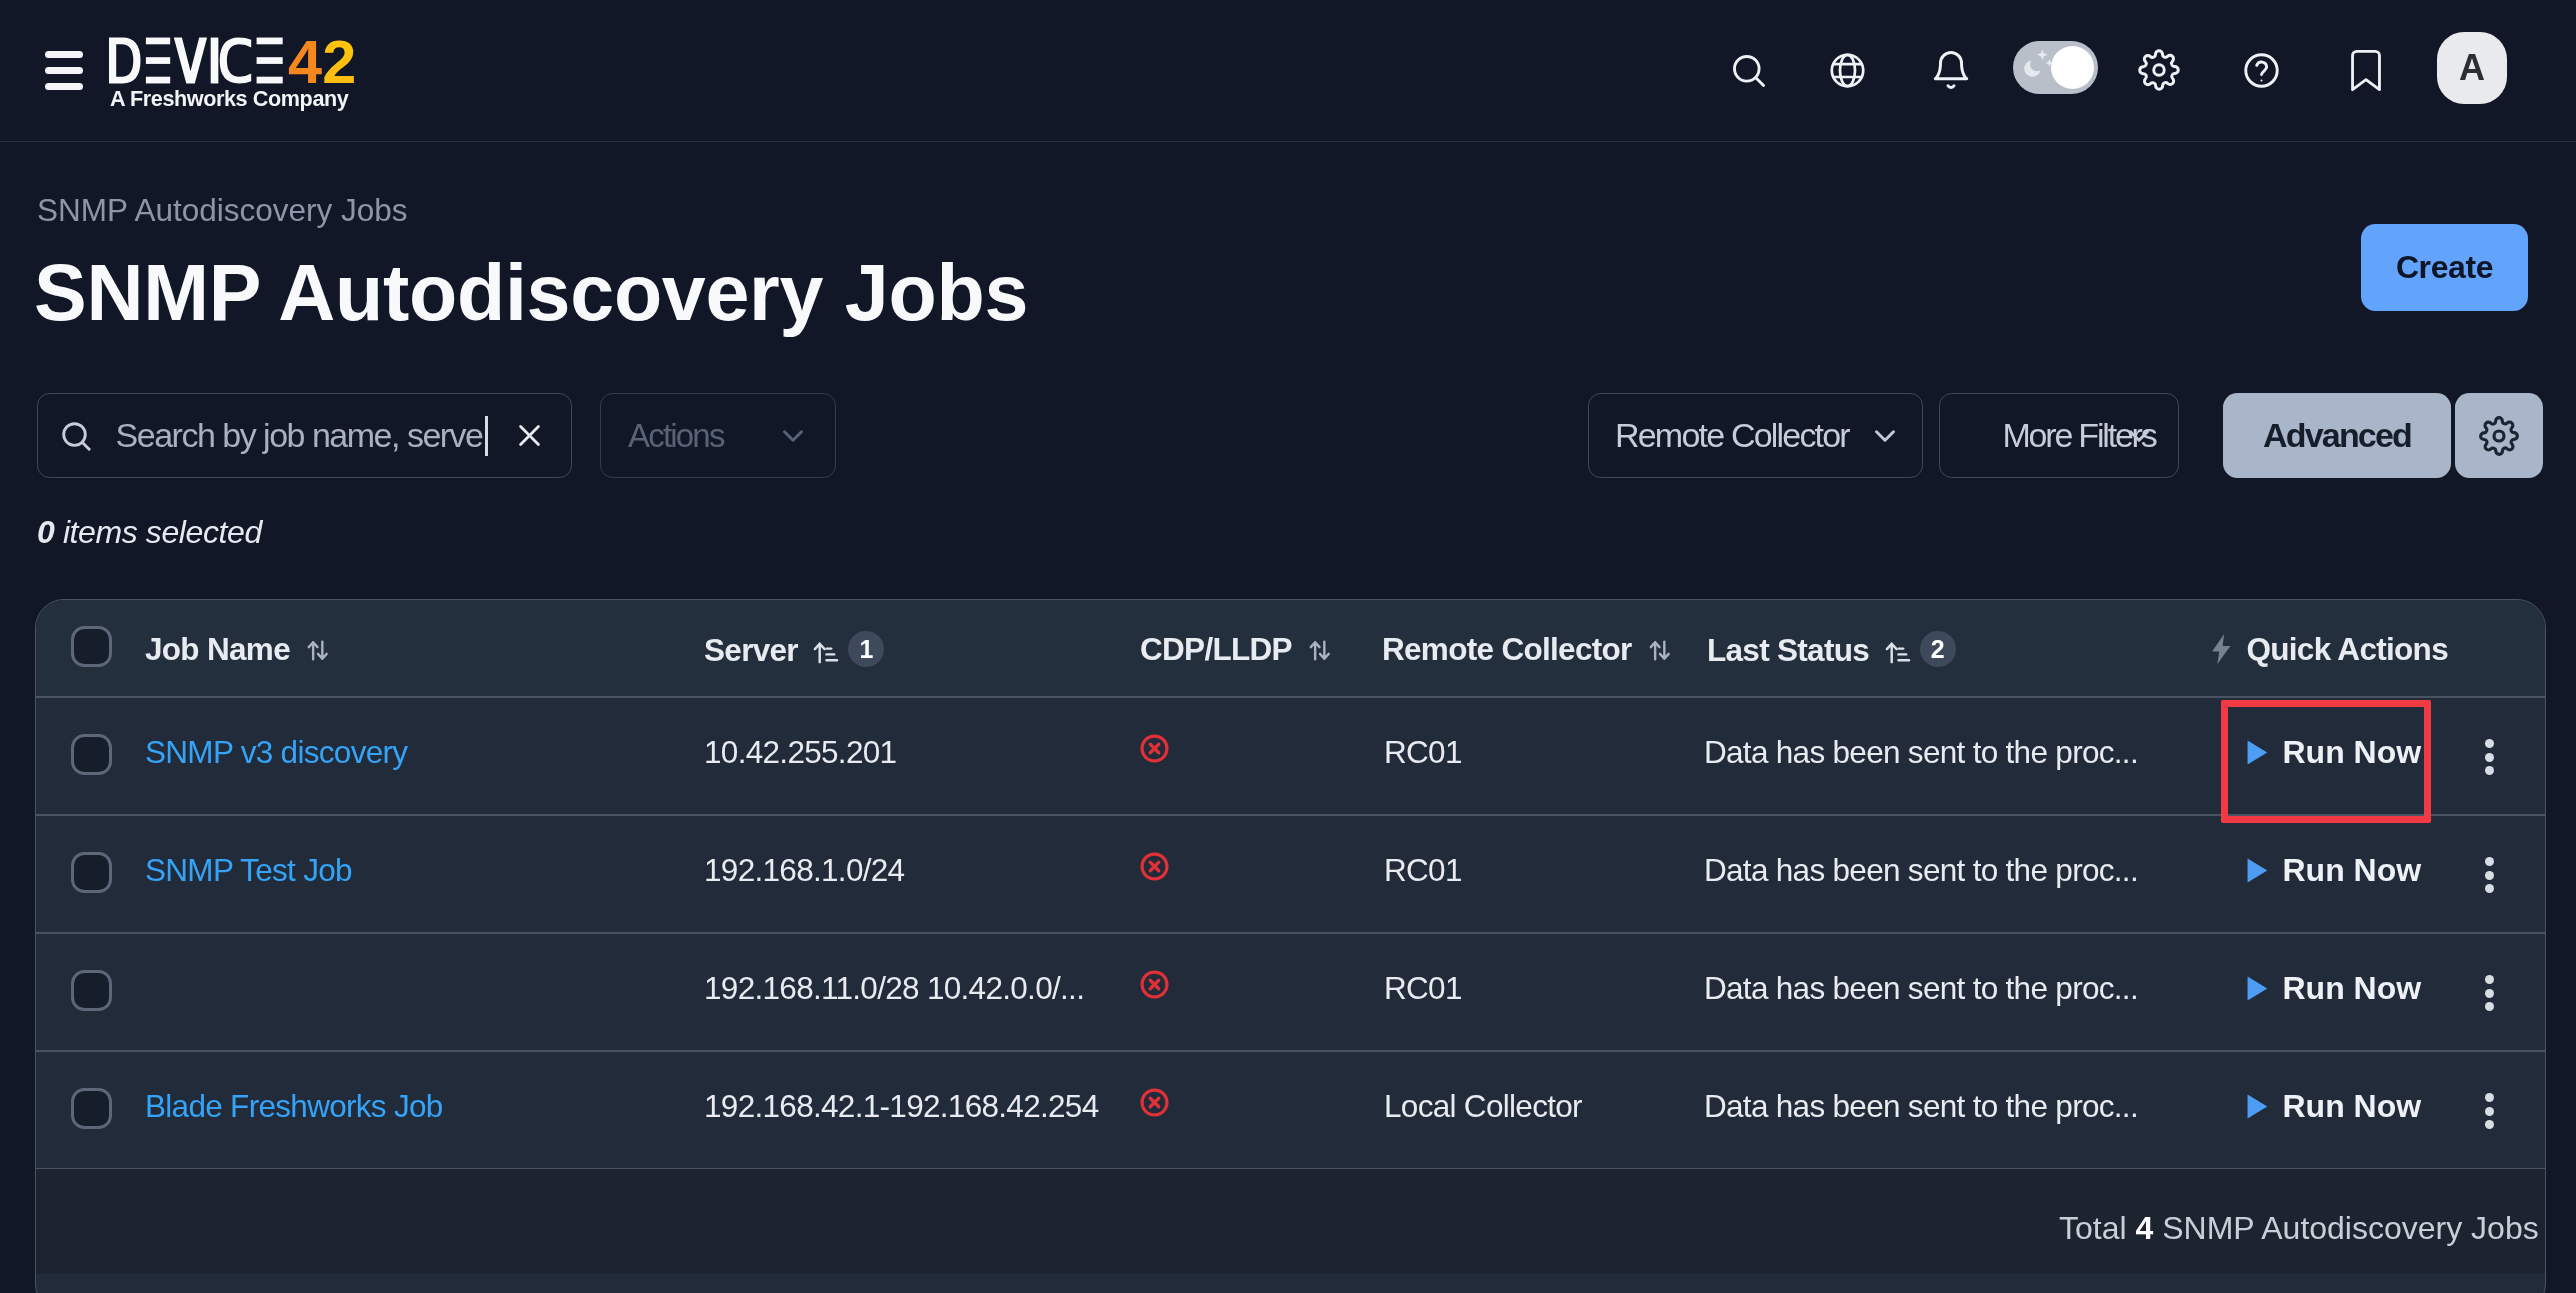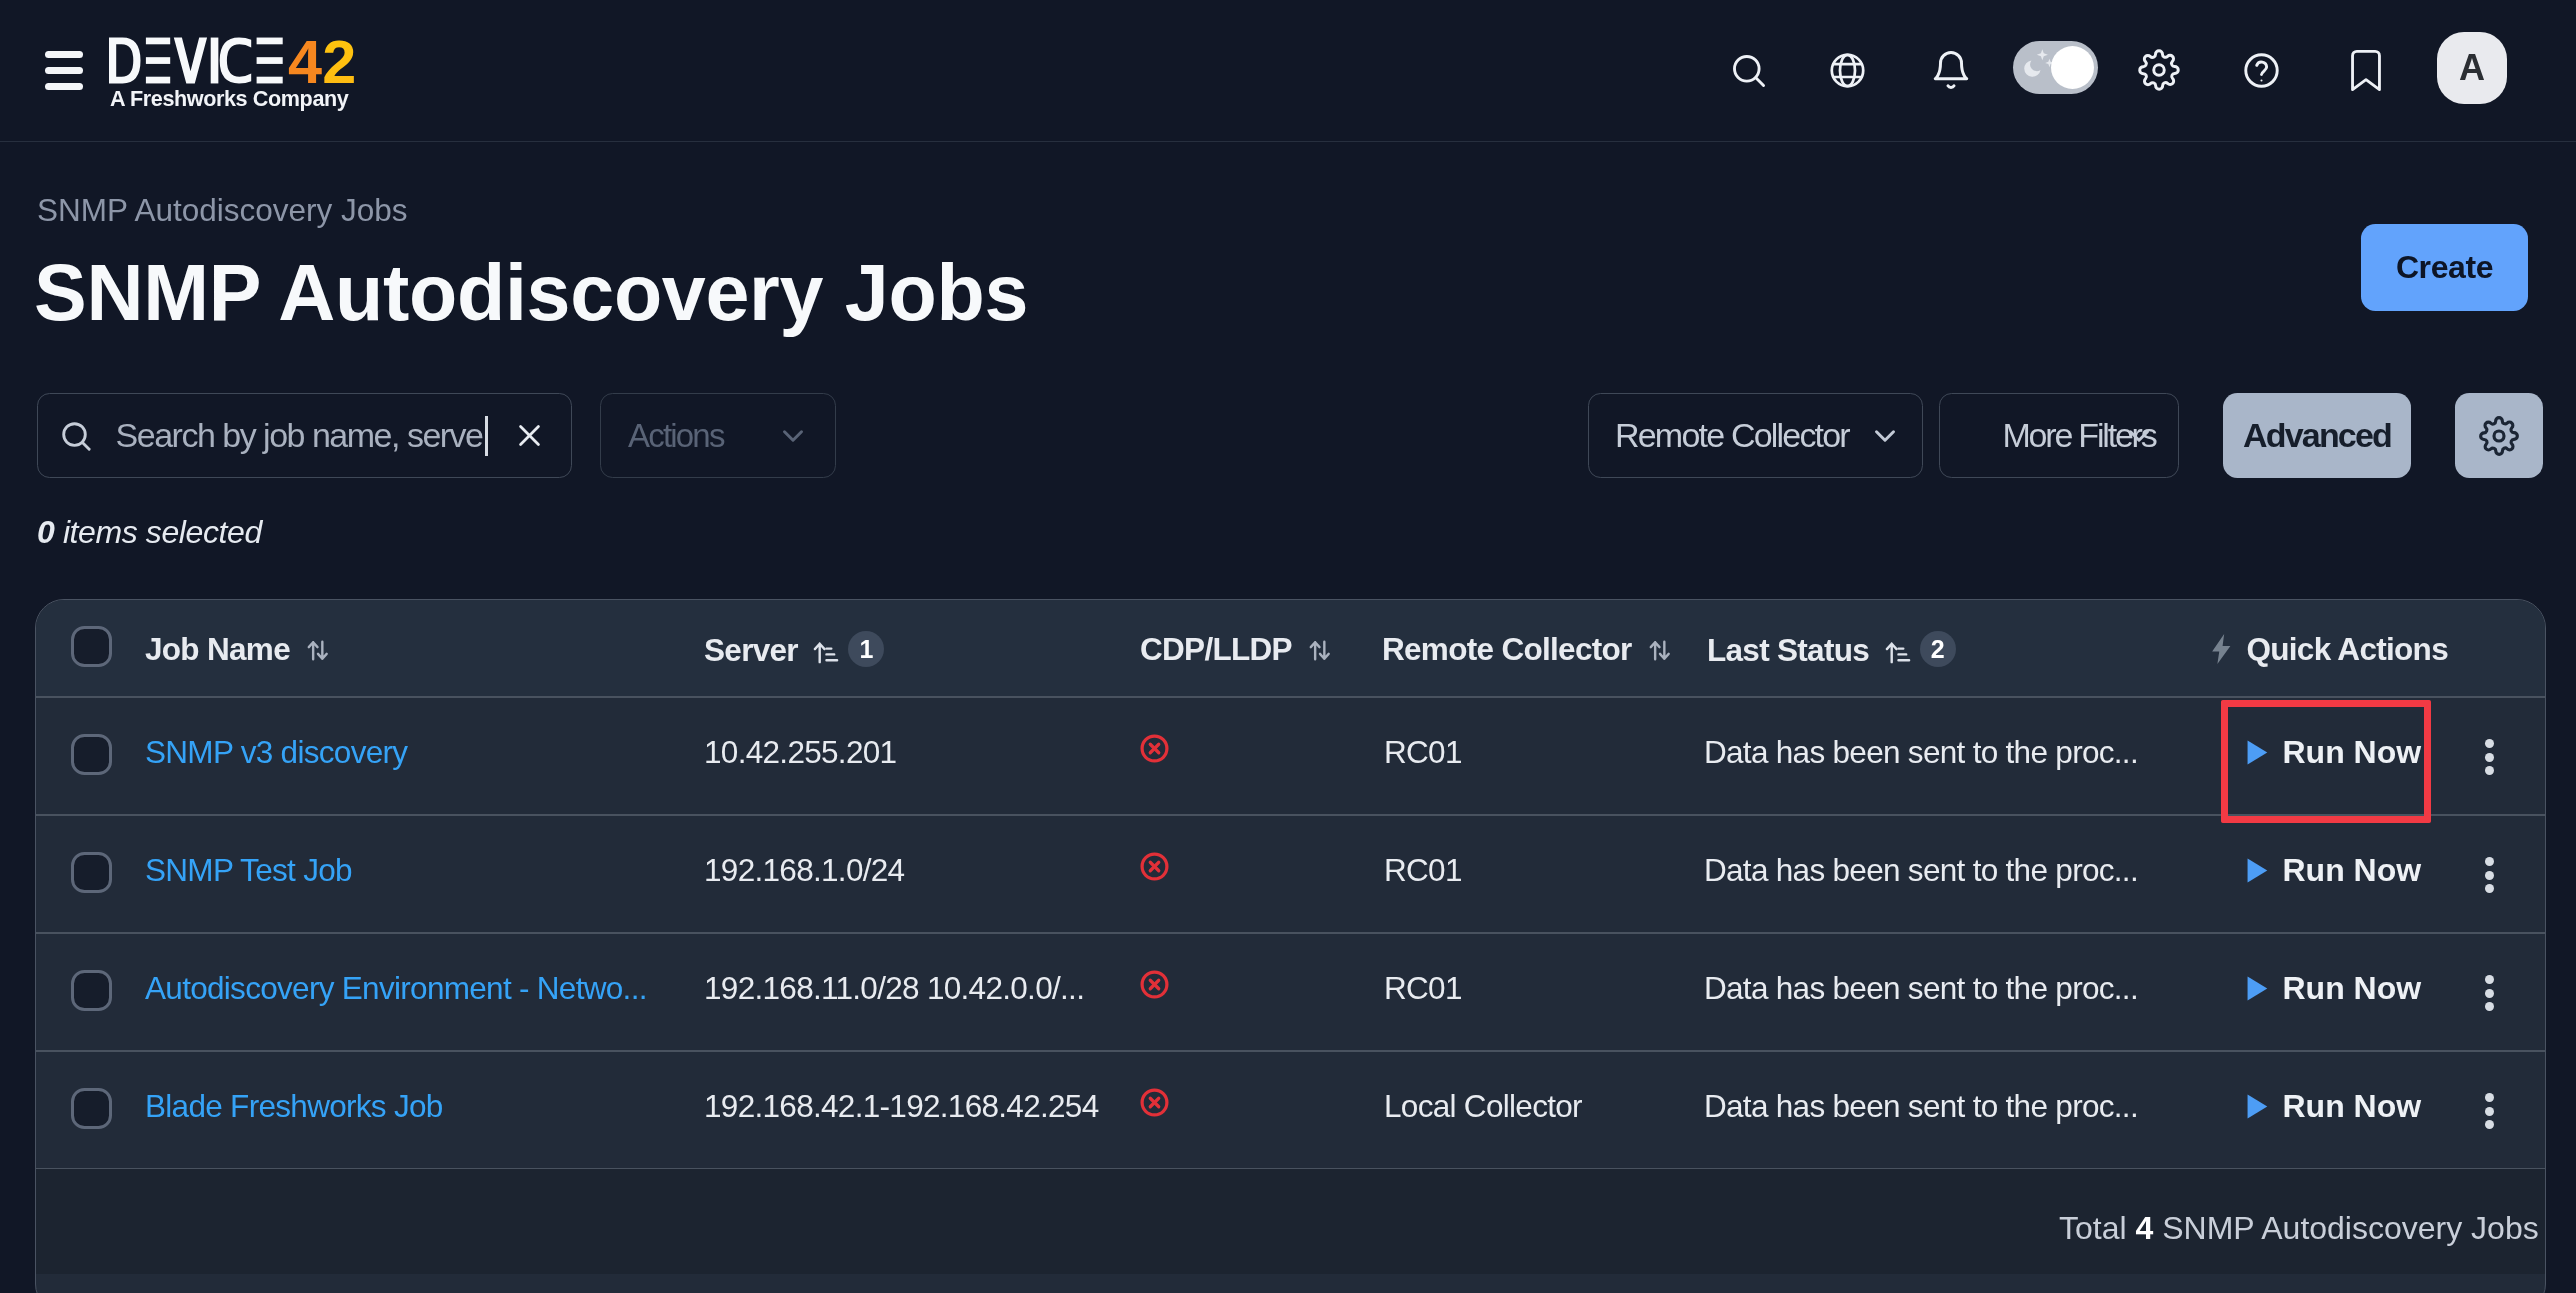--- a/index.html
+++ b/index.html
@@ -27,21 +27,21 @@
   
   .filter-row { position:absolute; left:0; top:393px; width:2576px; height:85px; }
   .f-box { position:absolute; top:0; height:85px; border:1.8px solid #3f4857; border-radius:12.6px; display:flex; align-items:center; }
   .searchbox { left:37px; width:535px; }
   .searchbox .ph { color:#a9b1bf; font-size:34px; letter-spacing:-1.5px; white-space:nowrap; overflow:hidden; }
   .actionsbox { left:600px; width:236px; border-color:#333c4a; }
   .actionsbox .lbl { color:#596376; font-size:33px; letter-spacing:-1.8px; }
   .rcbox { left:1588px; width:335px; }
   .mfbox { left:1939px; width:240px;justify-content:center; }
   .f-box .lbl2 { color:#c6cdd8; font-size:34px; letter-spacing:-1.8px; }
-  .btn-adv { position:absolute; left:2223px; top:0; width:188px; height:85px; border-radius:14.4px; background:#a9b6c9; color:#161e2b; font-size:34px; font-weight:700; letter-spacing:-1.8px; display:flex; align-items:center; justify-content:center; }
+  .btn-adv { position:absolute; left:2223px; top:0; width:228px; height:85px; border-radius:14.4px; background:#a9b6c9; color:#161e2b; font-size:34px; font-weight:700; letter-spacing:-1.8px; display:flex; align-items:center; justify-content:center; }
   .btn-gear { position:absolute; left:2455px; top:0; width:88px; height:85px; border-radius:14.4px; background:#a9b6c9; display:flex; align-items:center; justify-content:center; }
 
   .items-selected { position:absolute; left:37px; top:514px; font-size:32px; letter-spacing:-0.4px; color:#e6eaf0;font-style:italic; }
 
   
   .tablewrap { position:absolute; left:35px; top:599px; width:2511px; height:714px; border:1.8px solid #4a5362; border-radius:29px; background:#222b39; overflow:hidden; }
   .thead { position:absolute; left:0; top:0; width:100%; height:98px; background:#242f3e; border-bottom:2.7px solid #49525f; }
   .trow { position:absolute; left:0; width:100%; height:118px; border-bottom:2.7px solid #49525f; }
   .tfoot { position:absolute; left:0; top:569px; width:100%; height:105px; background:#1c2430; }
   .tfoot .txt { position:absolute; right:6.3px; top:41px; font-size:32px; color:#c9cfd9; }
@@ -248,21 +248,20 @@
       </div>
     <div class="dots" style="left:2449px; top:41px">
         <div></div>
         <div></div>
         <div></div>
       </div>
   </div>
 
   <div class="trow" style="top:334px">
     <div class="cb" style="top:36px"></div>
-    <div class="cell" style="left:109px; top:36px"><a class="joblink" href="#">Autodiscovery Environment - Netwo...</a></div>
     <div class="cell" style="left:668px; top:36px">192.168.11.0/28 10.42.0.0/...</div>
     <svg class="abs" style="left:1103px; top:35px" width="31" height="31" viewBox="0 0 24 24" fill="none" stroke="#e23038" stroke-width="2.5" stroke-linecap="round">
         <circle cx="12" cy="12" r="9.6"></circle>
         <line x1="8.7" y1="8.7" x2="15.3" y2="15.3"></line>
         <line x1="15.3" y1="8.7" x2="8.7" y2="15.3"></line>
       </svg>
     <div class="cell" style="left:1348px; top:36px">RC01</div>
     <div class="cell" style="left:1668px; top:36px">Data has been sent to the proc...</div>
     <div class="runbtn" style="left:2209px; top:36px">
         <svg width="24" height="29" viewBox="0 0 14 16" fill="#4d9df5">

